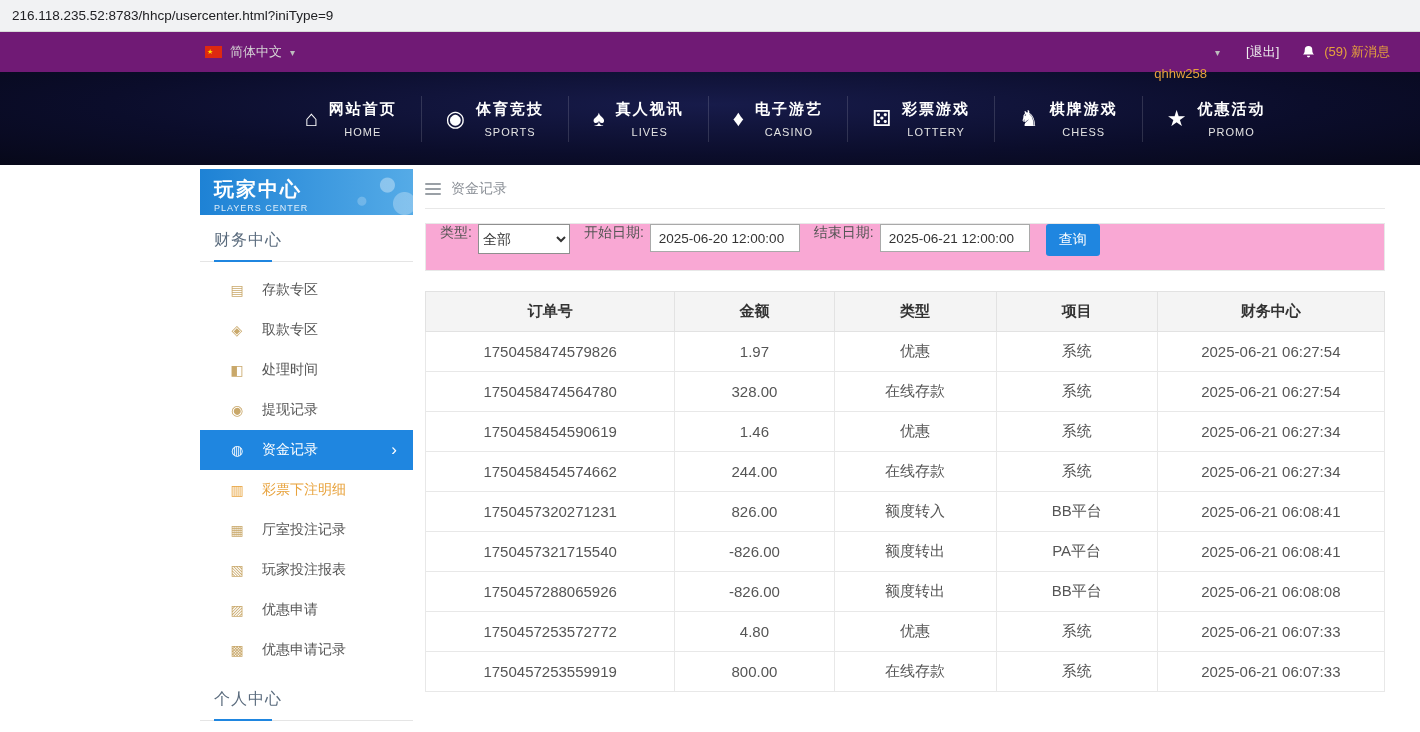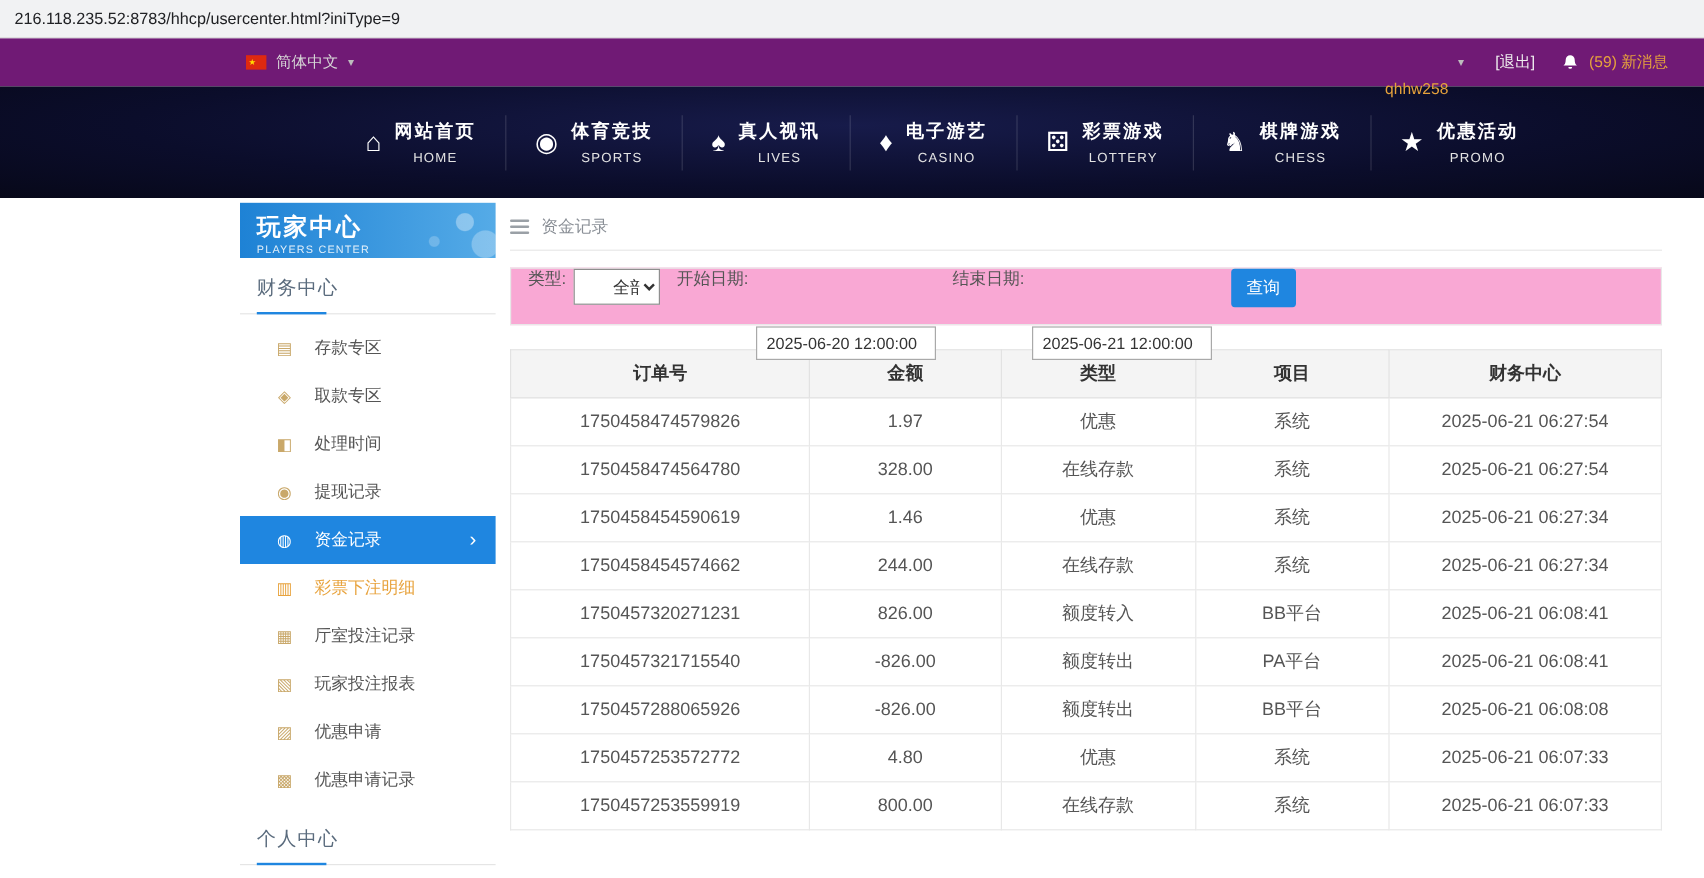--- a/index.html
+++ b/index.html
@@ -66,24 +66,24 @@
   .main { flex:1; }
   .breadcrumb { height:40px; display:flex; align-items:center; gap:10px;
       border-bottom:1px solid #e8e8e8; color:#8a8f96; font-size:14px; }
   .hamburger { width:16px; height:12px; display:inline-flex; flex-direction:column; justify-content:space-between; }
   .hamburger i { display:block; height:2px; background:#9aa0a6; border-radius:1px; }
 
   .filter-bar { margin-top:14px; height:48px; border:1px solid #e8e8e8; background:#f9a8d4;
       display:flex; align-items:flex-start; padding:0 14px; gap:6px; font-size:14px; color:#555; }
   .filter-bar label { margin-left:8px; }
   .filter-bar label:first-child { margin-left:0; }
-  .type-select { height:30px; width:72px; border:1px solid #8f8f8f; background:#fff;
-      font-size:14px; color:#333; font-family:inherit;padding-left:28px; }
+  .type-select { height:30px; width:92px; border:1px solid #8f8f8f; background:#fff;
+      font-size:14px; color:#333; font-family:inherit; }
   .date-input { height:28px; width:150px; border:1px solid #a9a9a9; padding:0 8px;
-      font-size:13.5px; color:#333; font-family:inherit;margin-top:48px; }
+      font-size:13.5px; color:#333; font-family:inherit; }
   .search-btn { height:32px; width:54px; margin-left:10px; background:#1f86e0; color:#fff;
       border:none; border-radius:3px; font-size:14px; font-family:Liberation Serif, serif; cursor:pointer; }
 
   table.records { margin-top:20px; width:100%; border-collapse:collapse; font-size:15px; color:#555;border-radius:22px; }
   table.records th { background:#f4f4f4; height:40px; font-weight:bold; color:#333;
       border:1px solid #e2e2e2; text-align:center; }
   table.records td { height:40px; border:1px solid #e8e8e8; text-align:center; }
 </style>
 </head>
 <body>

